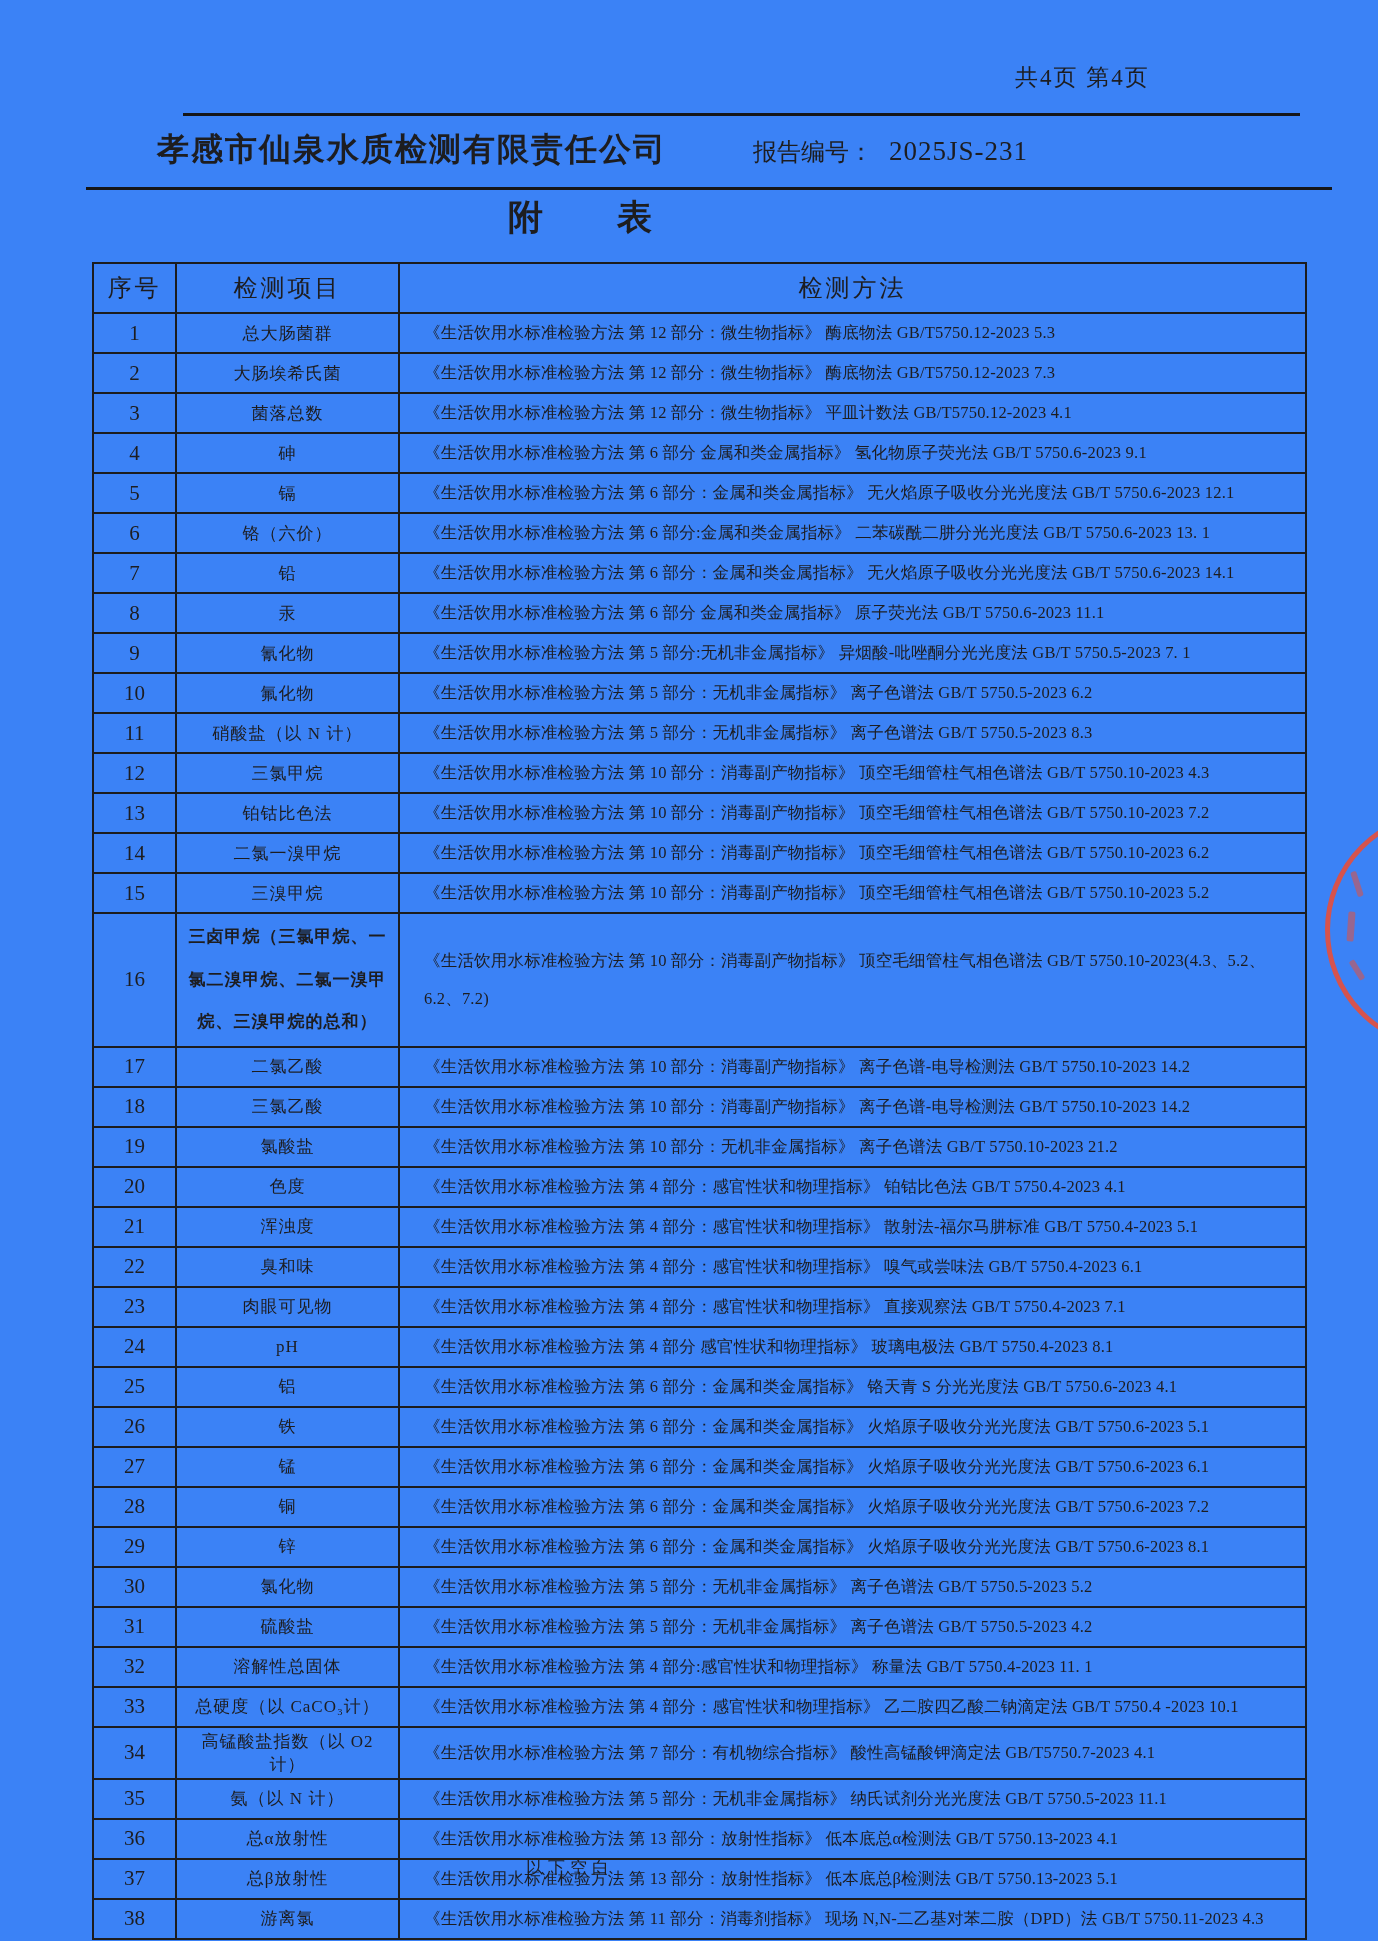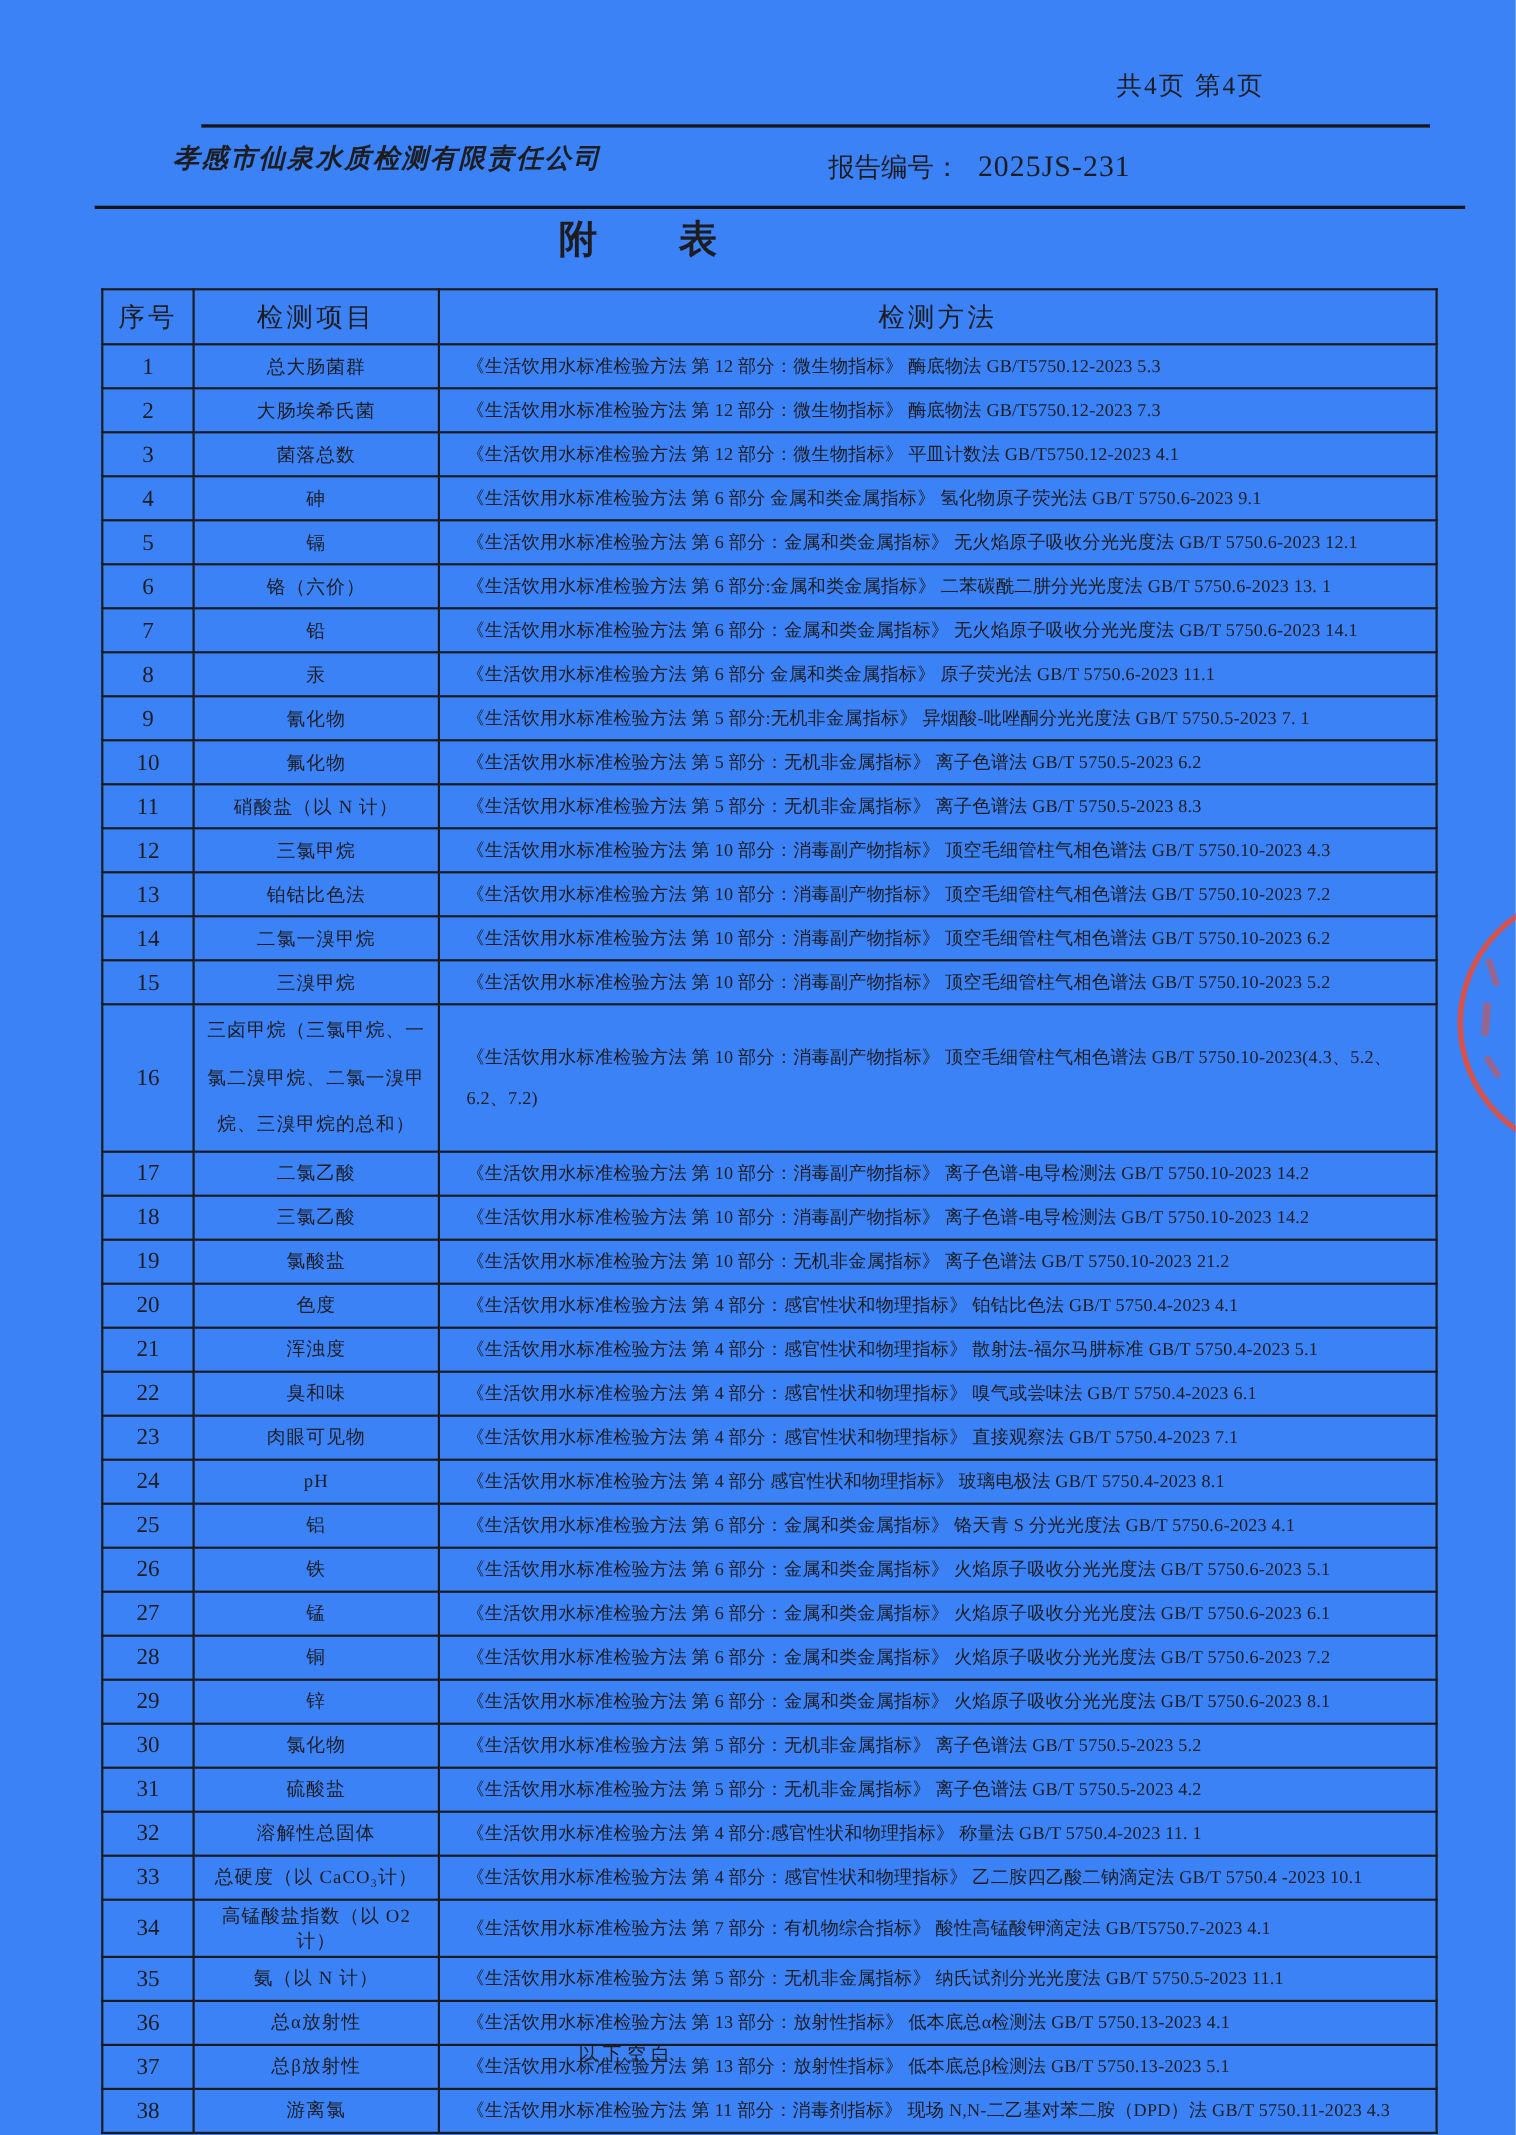--- a/index.html
+++ b/index.html
@@ -16,21 +16,21 @@
   }
   .page-info{
     position:absolute;top:62px;left:1015px;
     font-size:23px;letter-spacing:2px;white-space:pre;
   }
   .rule{position:absolute;background:#161618;height:3px;}
   .rule-top{top:113px;left:183px;width:1117px;}
   .rule-mid{top:187px;left:86px;width:1246px;}
   .company{
     position:absolute;top:128px;left:157px;
-    font-size:24px;font-weight:bold;letter-spacing:2px;font-style:italic;
+    font-size:32px;font-weight:bold;letter-spacing:2px;
   }
   .report-no{
     position:absolute;top:136px;left:753px;
     font-size:24px;
   }
   .report-no .val{
     font-size:27px;margin-left:16px;letter-spacing:1px;
   }
   .doc-title{
     position:absolute;top:194px;left:0;width:1160px;
@@ -61,21 +61,21 @@
   }
   .methods-table td:nth-child(2){
     text-align:center;font-size:17px;letter-spacing:1px;
     padding:2px 6px;
   }
   .methods-table td:nth-child(3){
     text-align:left;font-size:16.5px;
     padding:2px 8px 2px 24px;letter-spacing:0.2px;
   }
   
-  .methods-table tbody tr:nth-child(16) td:nth-child(2){line-height:2.5;}
+  .methods-table tbody tr:nth-child(16) td:nth-child(2){line-height:2.5;font-weight:bold;}
   .methods-table tbody tr:nth-child(16) td:nth-child(3){line-height:2.3;border-radius:17px;}
   .footer-note{
     position:absolute;top:1856px;left:0;width:1140px;
     text-align:center;font-size:17px;letter-spacing:5px;
   }
   .stamp{
     position:absolute;left:1325px;top:810px;
     width:240px;height:240px;border-radius:50%;
     border:5px solid rgba(214,83,77,0.78);
     box-sizing:border-box;

